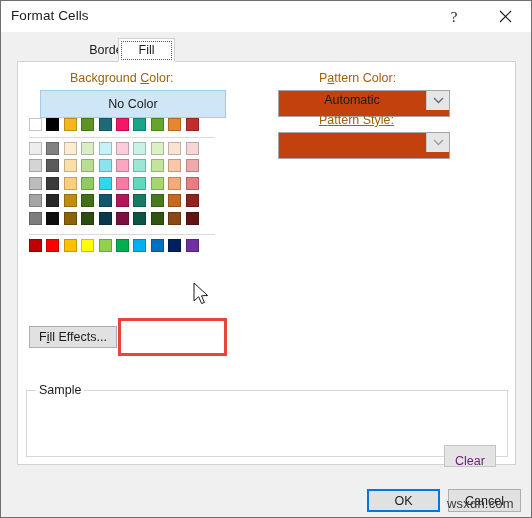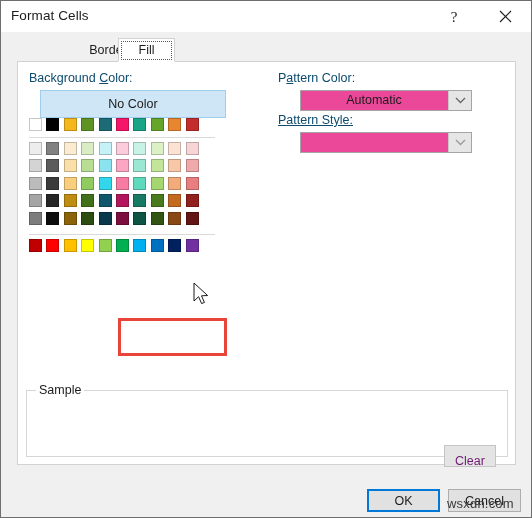--- a/index.html
+++ b/index.html
@@ -112,22 +112,23 @@
     width: 499px;
     height: 404px;
     background: #ffffff;
     border: 1px solid #d2d2d2;
     box-sizing: border-box;
   }
 
   .field-label {
     position: absolute;
     font-size: 12.5px;
-    color: #0c4a6e;
+    color: #a16207;
     white-space: nowrap;
+    margin-left: 41px;
   }
   .field-label u { text-decoration: underline; }
 
   
   #no-color-btn {
     position: absolute;
     left: 22px;
     top: 28px;
     width: 186px;
     height: 28px;
@@ -198,24 +199,23 @@
     height: 38px;
     box-sizing: border-box;
     border: 3px solid #e8443a;
     pointer-events: none;
   }
 
   
   .combo {
     position: absolute;
     box-sizing: border-box;
-    height: 21px;
-    background: #ec4899;
+    height: 27px;
+    background: #c2410c;
     border: 1px solid #a5a5a5;
-    margin-left: 22px;
   }
   .combo .combo-text {
     position: absolute;
     left: 0; right: 24px;
     top: 0; bottom: 0;
     line-height: 19px;
     text-align: center;
     font-size: 12.5px;
     color: #1b1b1b;
   }
@@ -436,20 +436,23 @@
           <button class="swatch" style="background: rgb(255, 255, 0);"></button>
           <button class="swatch" style="background: rgb(146, 208, 80);"></button>
           <button class="swatch" style="background: rgb(0, 176, 80);"></button>
           <button class="swatch" style="background: rgb(0, 176, 240);"></button>
           <button class="swatch" style="background: rgb(0, 112, 192);"></button>
           <button class="swatch" style="background: rgb(0, 32, 96);"></button>
           <button class="swatch" style="background: rgb(112, 48, 160);"></button>
         </div>
     </div>
 
+    <button class="panel-btn" id="fill-effects-btn">
+      <span>F</span><u>i</u><span>ll Effects...</span>
+    </button>
     <div id="highlight-rect"></div>
 
     <div class="field-label" style="left:260px; top:9px;">
       <span>P</span><u>a</u><span>ttern Color:</span>
     </div>
     <div class="combo" id="pattern-color-combo">
       <span class="combo-text">Automatic</span>
       <span class="combo-arrow">
         <svg width="11" height="7" viewBox="0 0 11 7" aria-hidden="true">
           <polyline points="1,1 5.5,5.5 10,1" fill="none" stroke="#666666" stroke-width="1.3"></polyline>

